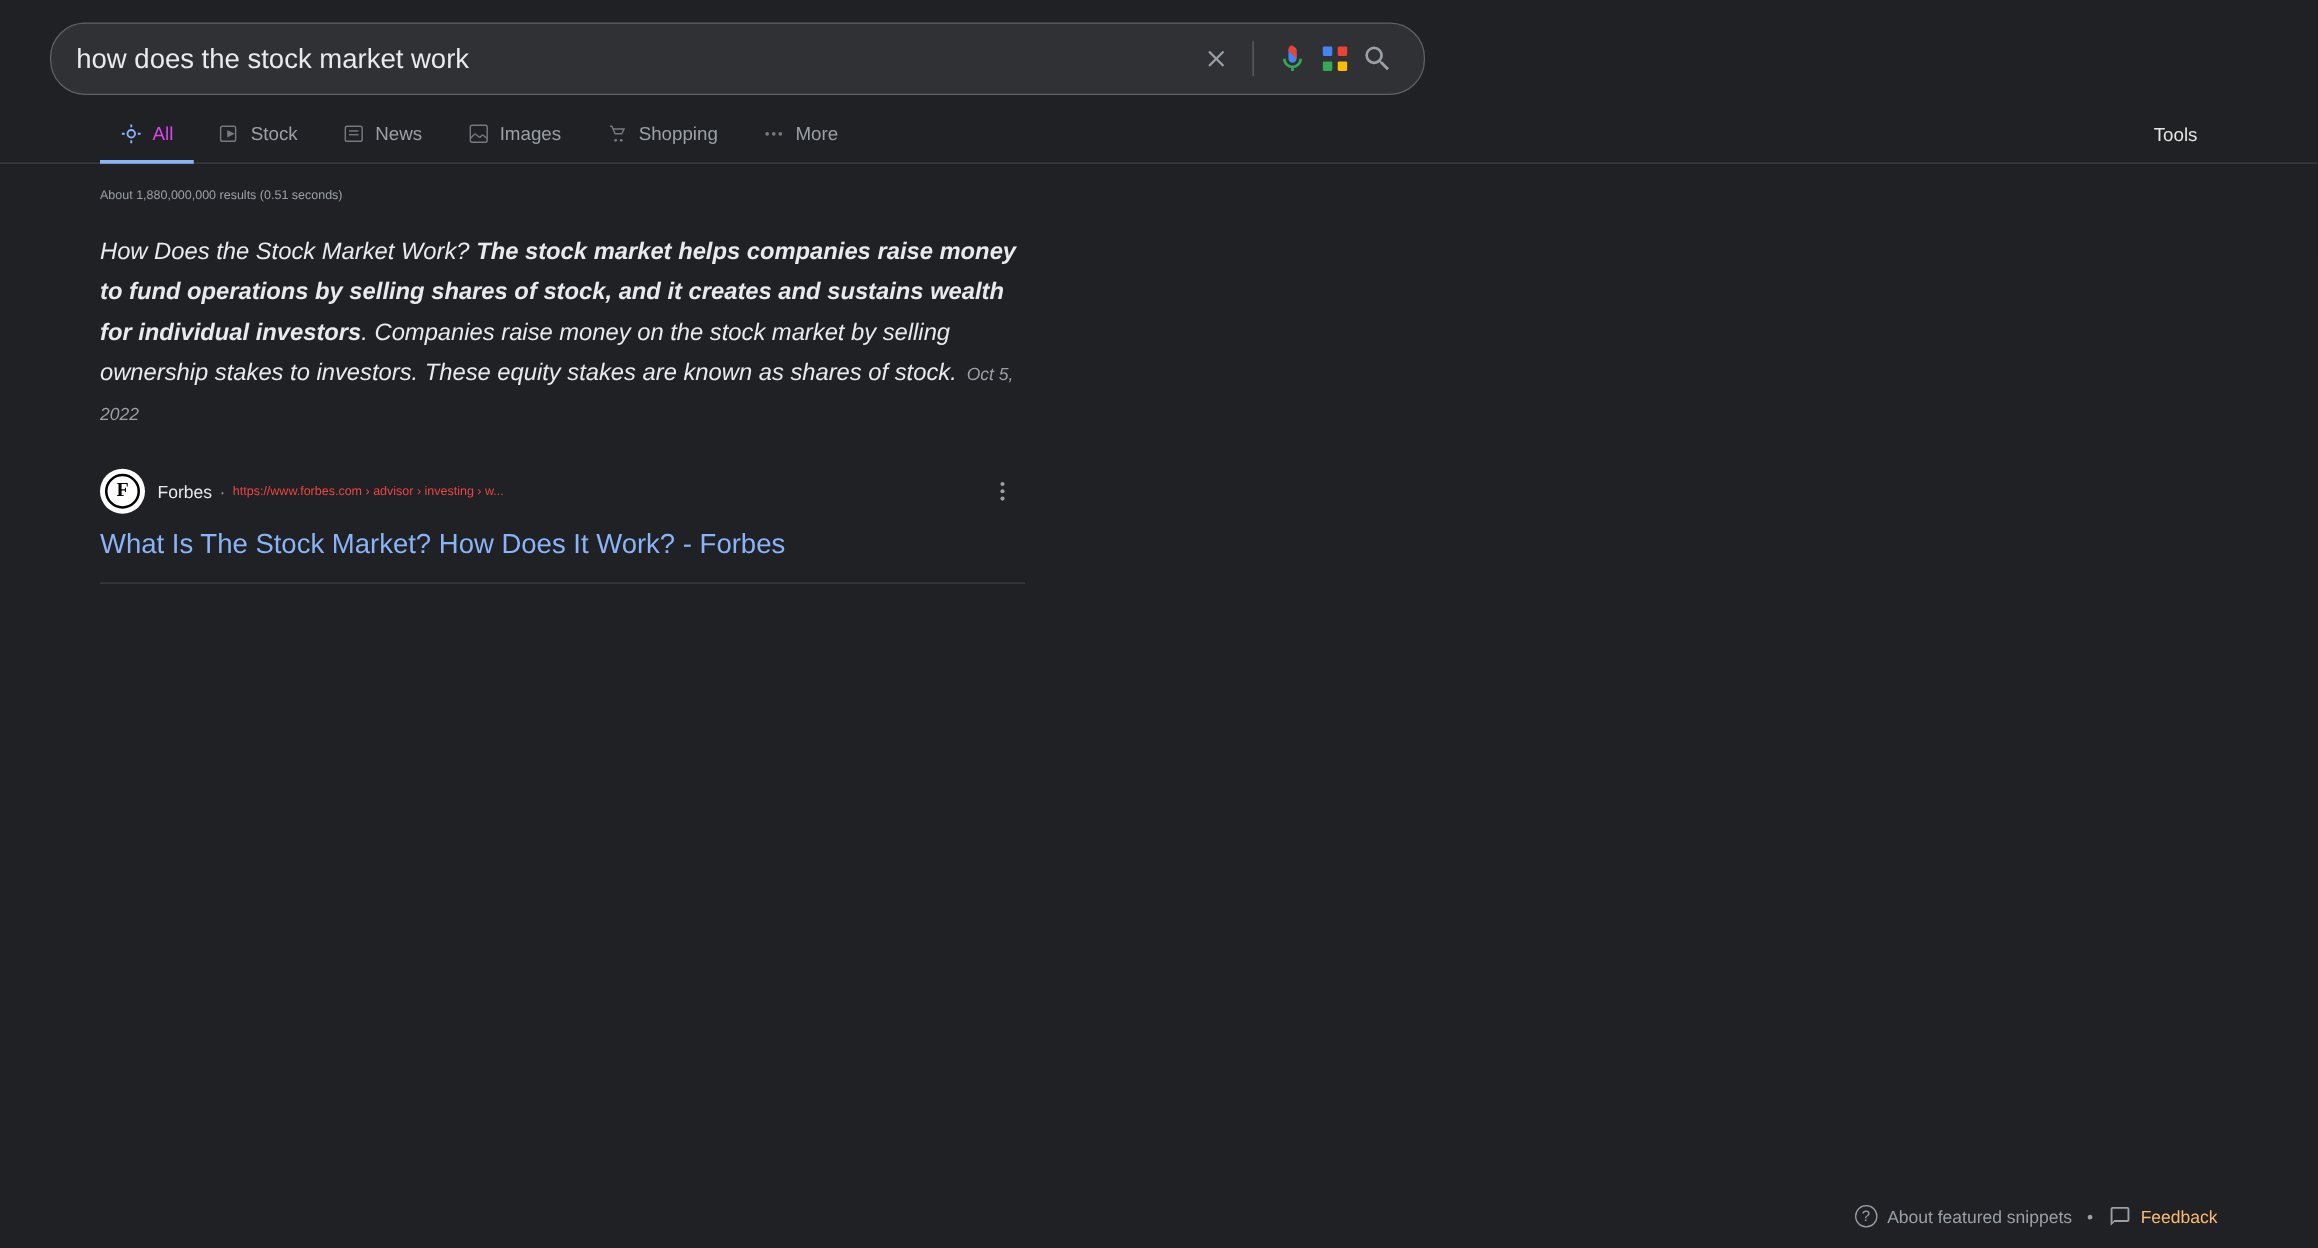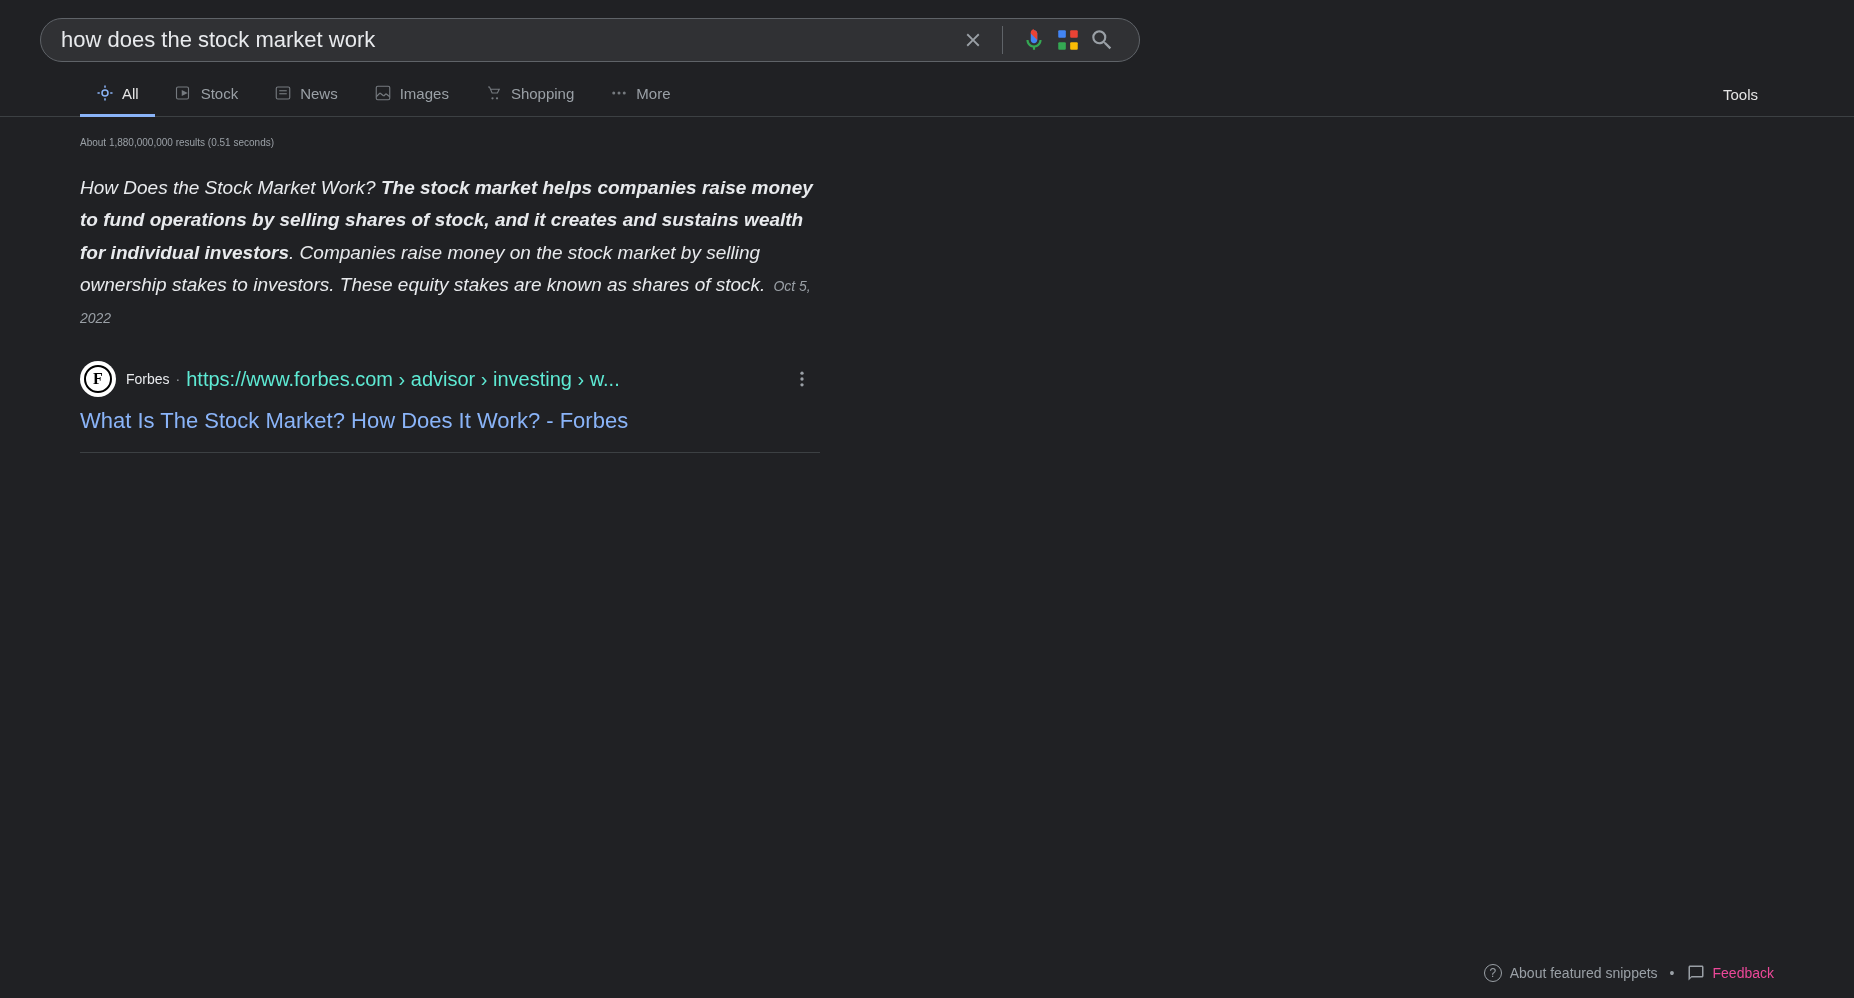--- a/index.html
+++ b/index.html
@@ -18,21 +18,21 @@
       align-items: center;
       gap: 16px;
     }
 
     .search-box {
       display: flex;
       align-items: center;
       background-color: #303134;
       border-radius: 28px;
       padding: 14px 20px;
-      height: 44px;
+      height: 58px;
       flex: 0 0 1100px;
       border: 1px solid #5f6368;
     }
 
     .search-input-text {
       flex: 1;
       font-size: 22px;
       color: #e8eaed;
       background: transparent;
       border: none;
@@ -102,21 +102,21 @@
       border-bottom: 3px solid transparent;
       margin-bottom: -1px;
       white-space: nowrap;
       background: none;
       border-top: none;
       border-left: none;
       border-right: none;
     }
 
     .nav-tab.active {
-      color: #e5e5e5;
+      color: #d946ef;
       border-bottom-color: #8ab4f8;
     }
 
     .nav-tab-icon {
       display: flex;
       align-items: center;
       opacity: 0.7;
     }
 
     .nav-tab.active .nav-tab-icon {
@@ -216,22 +216,22 @@
     .source-name {
       color: #e8eaed;
       font-size: 14px;
     }
 
     .source-dot {
       color: #9aa0a6;
     }
 
     .source-url {
-      color: #5eead4;
-      font-size: 20px;
+      color: #ef4444;
+      font-size: 10px;
     }
 
     .source-more-btn {
       background: none;
       border: none;
       cursor: pointer;
       color: #9aa0a6;
       font-size: 20px;
       padding: 4px 8px;
       display: flex;
@@ -272,21 +272,21 @@
       gap: 8px;
       color: #9aa0a6;
       font-size: 14px;
       cursor: pointer;
     }
 
     .feedback-btn {
       display: flex;
       align-items: center;
       gap: 8px;
-      color: #ec4899;
+      color: #fdba74;
       font-size: 14px;
       cursor: pointer;
       background: none;
       border: none;
     }
 
     .bottom-separator {
       color: #9aa0a6;
       font-size: 14px;
     }

